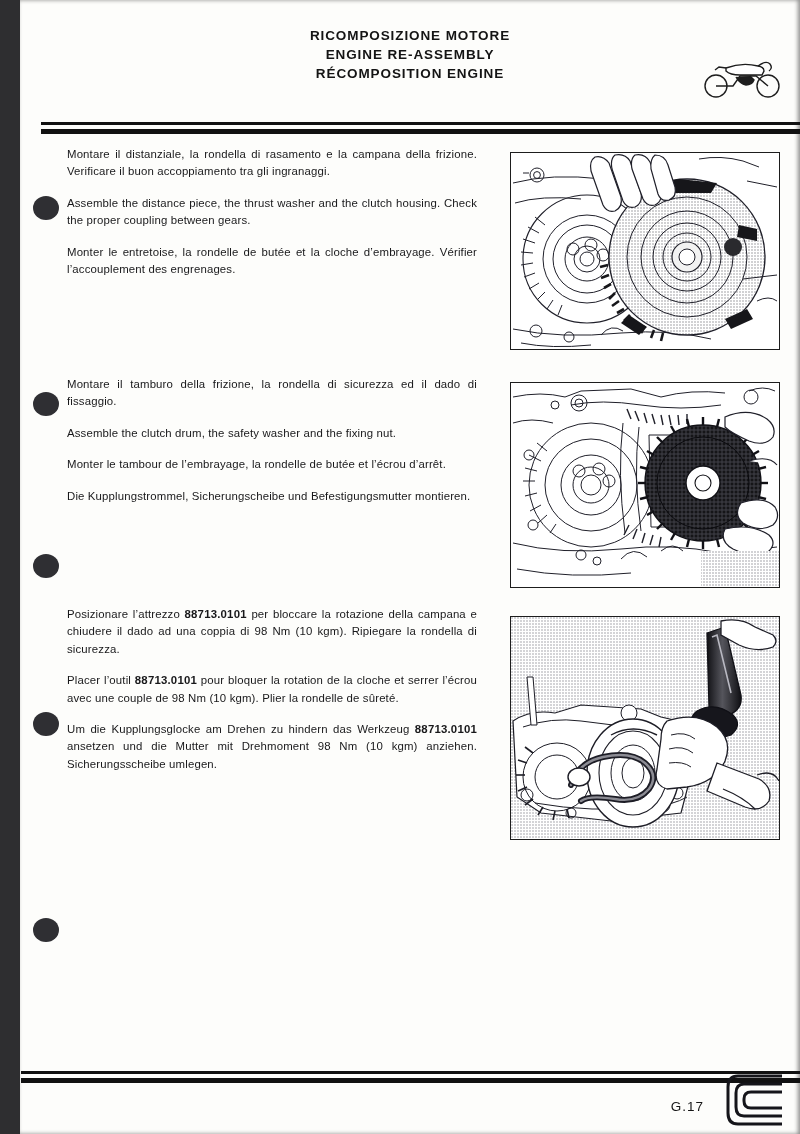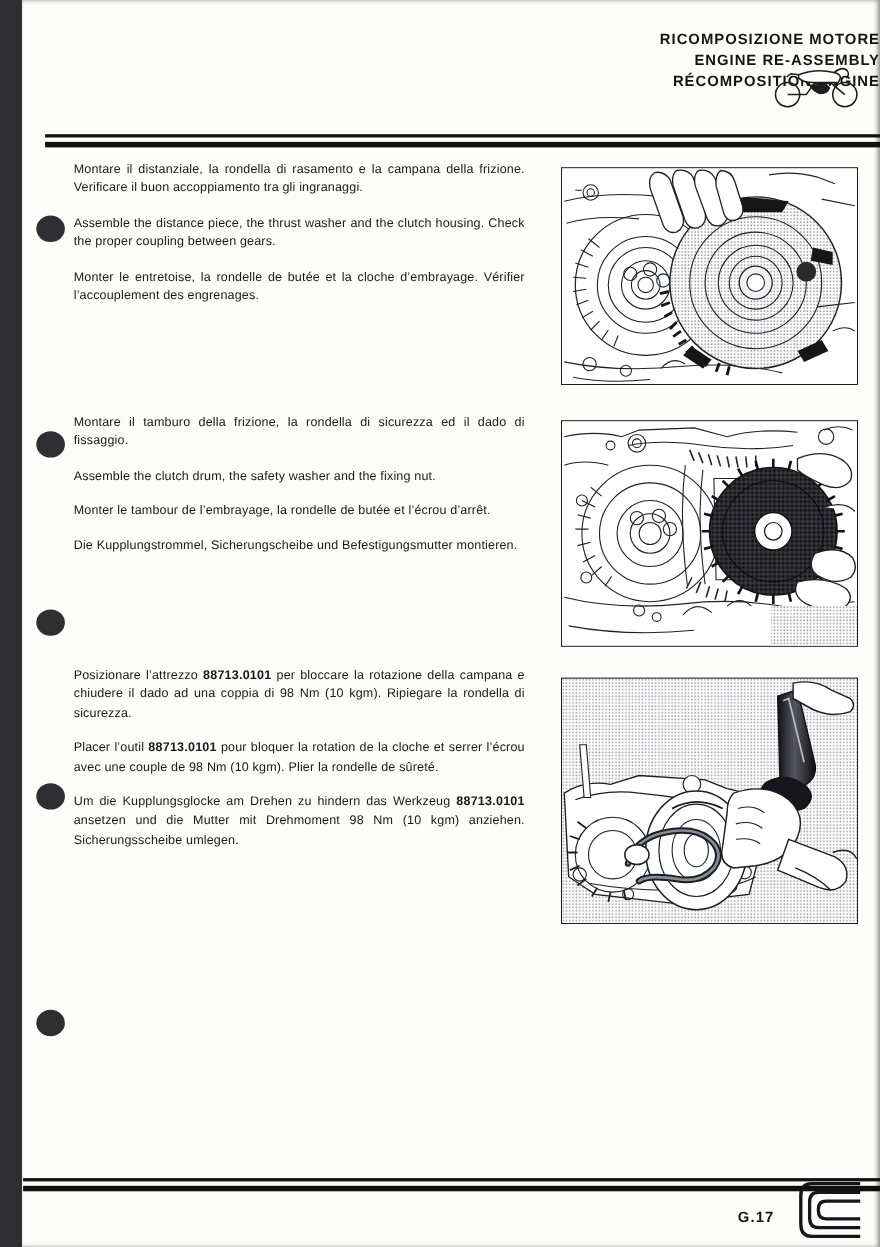--- a/index.html
+++ b/index.html
@@ -18,21 +18,21 @@
   #paper{
     position:absolute;
     left:20px;top:0;
     width:780px;height:1134px;
     background:#fdfdfb;
     box-shadow:-2px 0 4px rgba(0,0,0,.45) inset;
   }
   
   .header-titles{
     position:absolute;left:0;top:26px;width:780px;
-    text-align:right;
+    text-align:center;
     padding-left:0;
   }
   .header-titles div{
     font-weight:bold;
     font-size:13.5px;
     letter-spacing:.9px;
     color:#141414;
     line-height:19px;
     white-space:nowrap;
   }
@@ -80,21 +80,21 @@
     background:#ffffff;
     border:1.4px solid #1d1d1d;
     overflow:hidden;
   }
   .fig svg{display:block;width:100%;height:100%;}
 
   
   .pagenum{
     position:absolute;
     right:96px;bottom:20px;
-    font-size:13.5px;font-weight:bold;
+    font-size:13.5px;font-weight:normal;
     letter-spacing:1px;
     color:#151515;
   }
   .brand-logo{
     position:absolute;
     right:14px;bottom:6px;
     width:62px;height:56px;
   }
 </style>
 </head>

